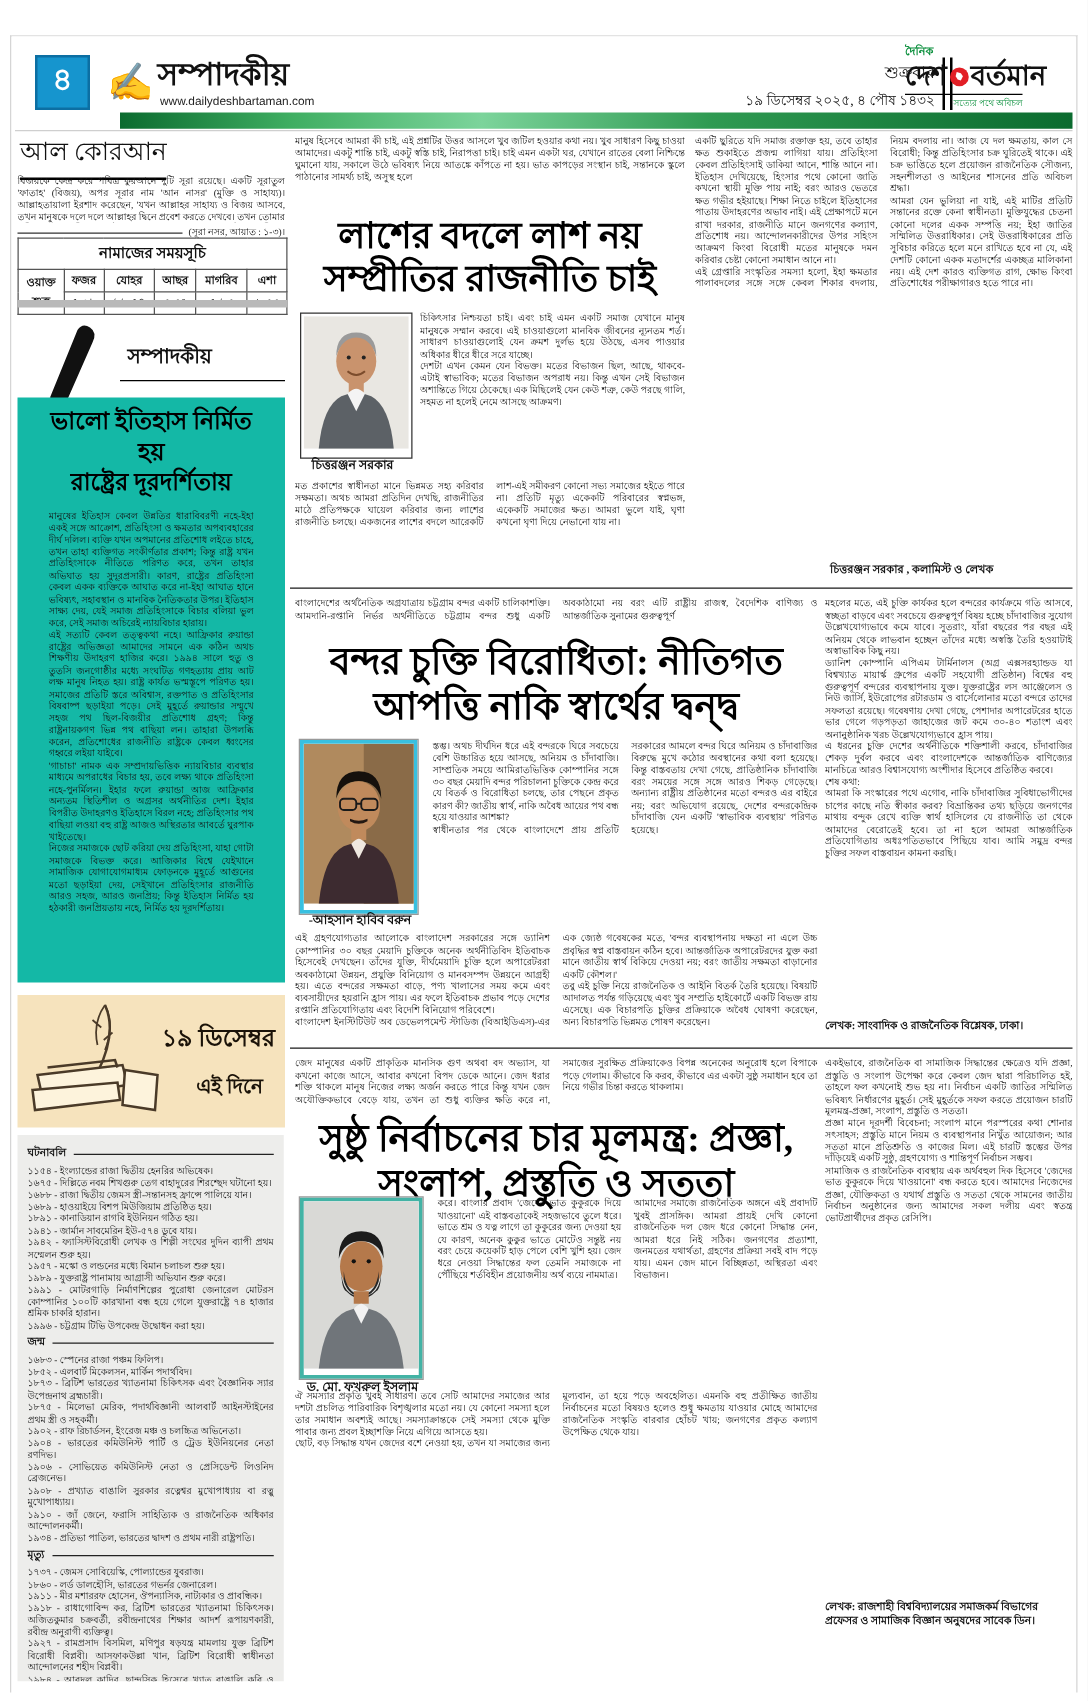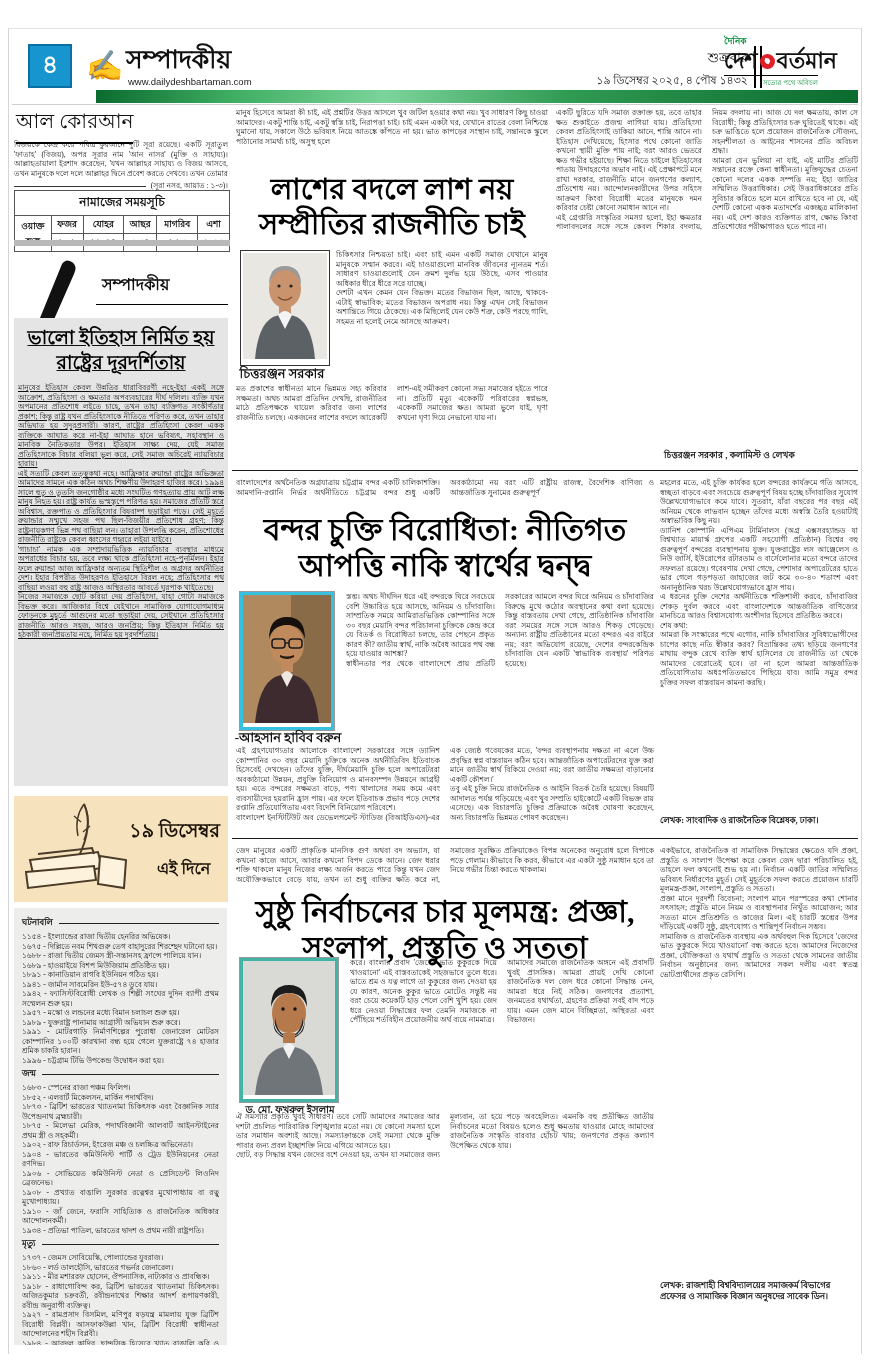--- a/index.html
+++ b/index.html
@@ -2,21 +2,21 @@
 <html><head>
 <meta charset="utf-8">
 <style>
   body{margin:0;background:#f2f2f2;}
   #page{position:relative;width:870px;height:1361px;background:#fff;margin:0 auto;
         font-family:"Liberation Serif","DejaVu Serif",serif;color:#111;overflow:hidden;}
   .abs{position:absolute;}
   .txt{font-size:7.5px;line-height:9.5px;text-align:justify;white-space:pre-line;overflow:hidden;}
   .cols2{column-count:2;column-gap:10px;}
   .head{font-weight:bold;text-align:center;color:#000;line-height:1.2;}
-  .cap{font-weight:bold;font-size:13px;text-align:center;}
+  .cap{font-weight:bold;font-size:10px;text-align:center;}
   .hr{border-top:1.6px solid #1a1a1a;height:0;}
   
   #frame{left:8px;top:28px;width:852px;height:1325px;border-left:1px solid #d5d5d5;border-right:1px solid #d5d5d5;border-top:1px solid #e3e3e3;}
   #pnum{left:28px;top:44px;width:40px;height:40px;background:#1695ce;border:2px solid #0c6fa3;color:#fff;
         font-size:25px;font-weight:bold;text-align:center;line-height:38px;}
   #hand-ico{left:86px;top:48px;font-size:30px;}
   #sec-title{left:126px;top:40px;font-size:25px;font-weight:bold;}
   #site-url{left:128px;top:76px;font-size:9.5px;color:#222;font-family:"Liberation Sans",sans-serif;}
   #date-blk{right:122px;top:48px;text-align:right;}
   #date-blk .wd{font-size:13px;font-weight:normal;}
@@ -38,21 +38,21 @@
   #quran-ref .ln{flex:1;border-top:1px solid #333;margin-right:5px;}
   #prayer{left:14px;top:190px;width:216px;border-collapse:collapse;font-family:"Liberation Serif",serif;}
   #prayer td{border:1px solid #555;text-align:center;}
   #prayer .pt-title{font-size:12px;font-weight:bold;padding:2px 0;}
   #prayer .pt-h{font-size:9px;font-weight:bold;padding:1px 0;}
   #prayer .pt-v{font-size:9px;padding:1px 0;}
   #graystrip{left:14px;top:240px;width:216px;height:6px;background:#b9b9b9;}
   #pen-svg{left:22px;top:252px;}
   #ed-label{left:102px;top:272px;font-size:16px;font-weight:bold;}
   #ed-underline{left:96px;top:304px;width:132px;border-top:1.6px solid #000;}
-  #ed-box{left:14px;top:318px;width:214px;height:468px;background:#e5e5e5;padding:8px 4px;box-sizing:border-box;text-decoration:underline;}
+  #ed-box{left:14px;top:318px;width:214px;height:468px;background:#14b8a6;padding:8px 25px;box-sizing:border-box;}
   #ed-box .head{font-size:19px;line-height:1.3;}
   #ed-body{margin-top:8px;height:382px;}
   #thisday{left:14px;top:796px;width:214px;height:106px;background:#f6e3bd;}
   #td-titles{position:absolute;right:8px;top:20px;text-align:center;color:#1a1208;}
   #td-l1{font-size:19px;font-weight:bold;}
   #td-l2{font-size:16px;font-weight:bold;margin-top:8px;padding-left:18px;}
   #lists{left:14px;top:908px;width:213px;height:437px;background:#ededeb;padding:6px 8px;box-sizing:border-box;overflow:hidden;}
   .lst-label{display:flex;align-items:center;font-size:8.5px;font-weight:bold;margin:2px 0;}
   .lst-label .ln{flex:1;border-top:1.2px solid #222;margin-left:6px;}
   

